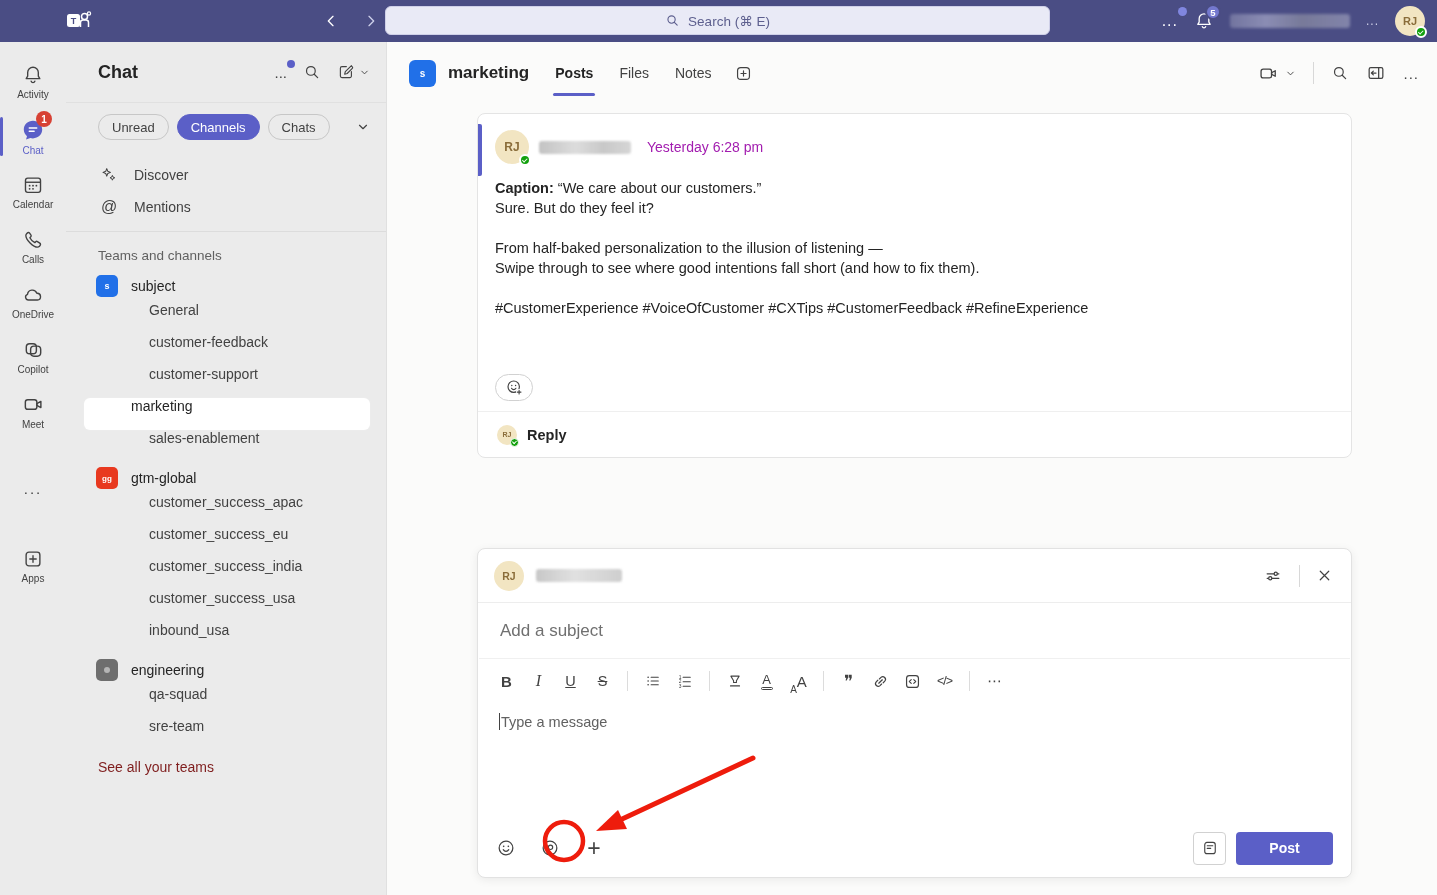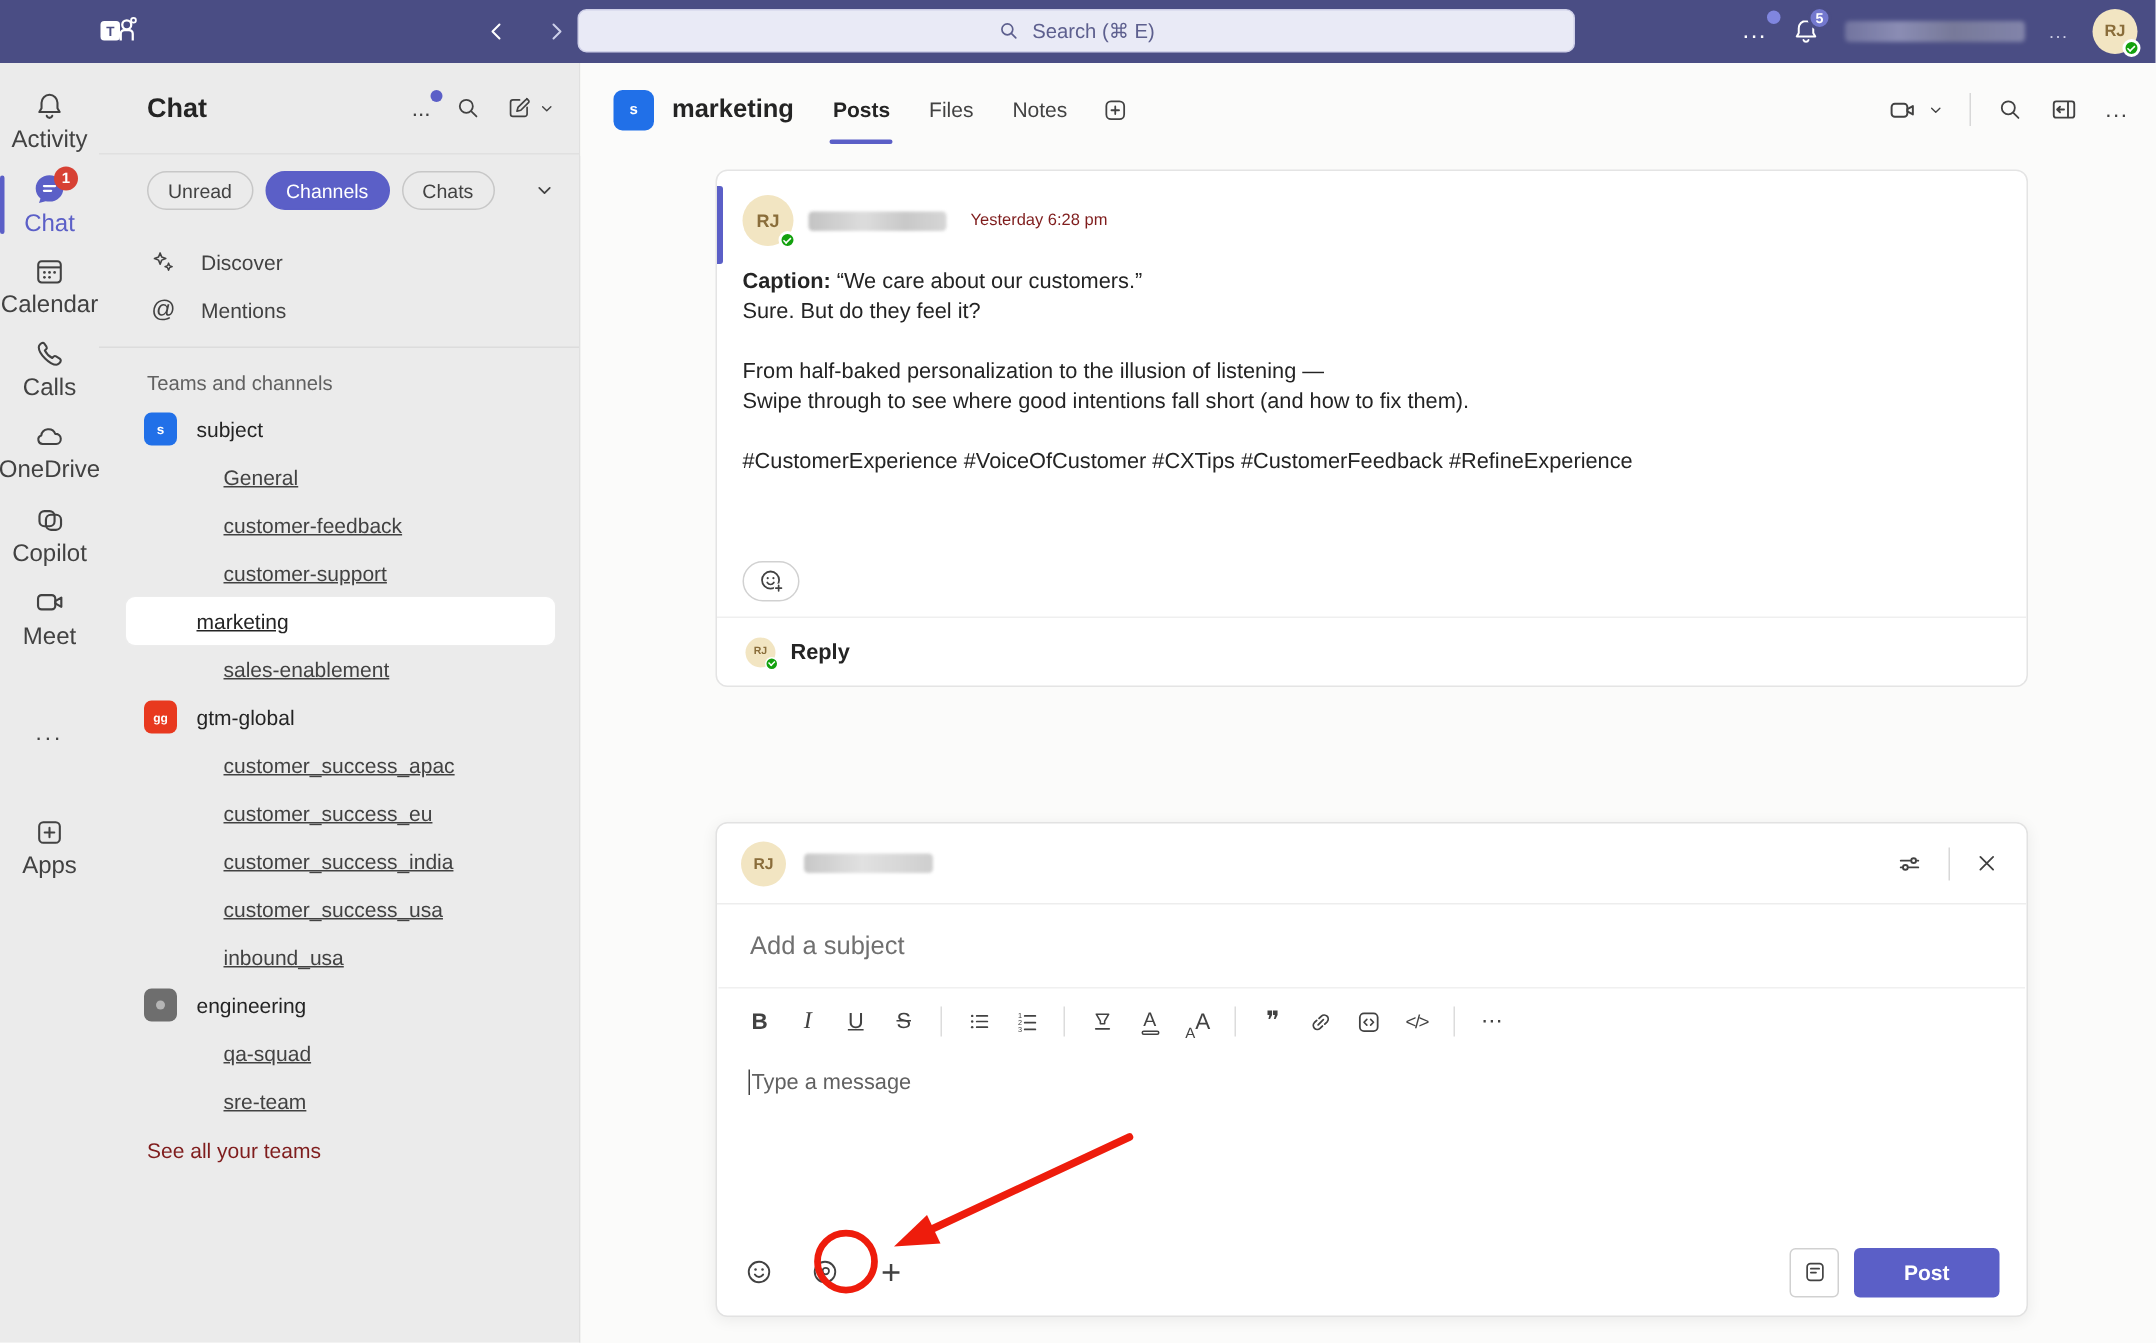--- a/index.html
+++ b/index.html
@@ -20,21 +20,21 @@
   .tb-bell .count { position:absolute; top:-7px; right:-7px; min-width:16px; height:16px; border-radius:9px; background:#7378ce; border:2px solid #4a4d84; color:#fff; font-size:9.5px; font-weight:bold; display:flex; align-items:center; justify-content:center; padding:0 2px; }
   .tb-blur { width:120px; height:14px; border-radius:3px; background:linear-gradient(90deg,#7c7ea6,#9b9dc0 30%,#83859f 60%,#9092b4); filter:blur(1.5px); opacity:.8; }
   .tb-mini-dots { color:#cfd0e8; font-size:12px; letter-spacing:1px; }
   .tb-avatar { position:relative; width:30px; height:30px; border-radius:50%; background:#f2e5c2; color:#8a6d3a; font-size:11px; font-weight:bold; display:flex; align-items:center; justify-content:center; }
   .presence { position:absolute; right:-2px; bottom:-2px; width:12px; height:12px; border-radius:50%; background:#13a10e; border:2px solid #fff; display:flex; align-items:center; justify-content:center; }
   .presence::after { content:""; width:4px; height:2px; border-left:1.4px solid #fff; border-bottom:1.4px solid #fff; transform:rotate(-45deg) translateY(-1px); }
 
   
   .rail { position:absolute; left:0; top:42px; bottom:0; width:66px; background:#ebebeb; display:flex; flex-direction:column; align-items:center; padding-top:12px; }
   .rail-item { position:relative; width:66px; height:55px; display:flex; flex-direction:column; align-items:center; justify-content:center; gap:3px; cursor:pointer; }
-  .rail-item .rlabel { font-size:16px; color:#424242;text-align:right; }
+  .rail-item .rlabel { font-size:10px; color:#424242;text-align:right; }
   .rail-item.active .rlabel { color:#5b5fc7; }
   .rail-item.active .indicator { position:absolute; left:0; top:8px; bottom:8px; width:3px; border-radius:2px; background:#5b5fc7; }
   .rail-badge { position:absolute; top:2px; left:36px; min-width:16px; height:16px; border-radius:9px; background:#d74134; color:#fff; font-size:10px; font-weight:bold; display:flex; align-items:center; justify-content:center; padding:0 3px; }
   .rail-gap { height:22px; }
   .rail-moredots { color:#424242; font-size:15px; letter-spacing:2px; }
 
   
   .sidebar { position:absolute; left:66px; top:42px; bottom:0; width:321px; background:#ebebeb; border-right:1px solid #e0e0e0; }
   .sb-header { height:61px; display:flex; align-items:center; padding:0 16px 0 32px; border-bottom:1px solid #e0e0e0; }
   .sb-title { font-size:18px; font-weight:bold; color:#242424; flex:1; }
@@ -49,21 +49,21 @@
   .sb-row { height:32px; display:flex; align-items:center; gap:14px; padding-left:32px; font-size:14px; color:#424242; cursor:pointer; }
   .sb-row .sb-ic { width:22px; display:flex; justify-content:center; }
   .sb-divider { height:1px; background:#dcdcdc; margin:8px 0 8px 0; }
   .sb-section { height:30px; display:flex; align-items:center; padding-left:32px; font-size:13.5px; color:#616161; }
   .team-row { height:32px; display:flex; align-items:center; gap:13px; padding-left:30px; font-size:14px; color:#242424; cursor:pointer; }
   .team-avatar { width:22px; height:22px; border-radius:5px; color:#fff; font-size:9px; font-weight:bold; display:flex; align-items:center; justify-content:center; }
   .team-avatar.blue { background:#2170e8; }
   .team-avatar.red { background:#e8391f; font-size:8px; }
   .team-avatar.gray { background:#6e6e6e; }
   .team-avatar.gray::after { content:""; width:6px; height:6px; border-radius:50%; background:#b5b5b5; }
-  .chan-row { height:32px; display:flex; align-items:center; padding-left:65px; font-size:14px; color:#424242; cursor:pointer; border-radius:6px; margin:0 16px 0 18px; padding-right:8px;text-decoration:underline; }
+  .chan-row { height:32px; display:flex; padding-left:65px; font-size:14px; color:#424242; cursor:pointer; border-radius:6px; margin:0 16px 0 18px; padding-right:8px; }
   .chan-row.selected { background:#fff; color:#242424; box-shadow:0 0 0 1px #ececec; }
   .chan-row.selected { padding-left:47px; }
   .see-all { height:34px; display:flex; align-items:center; padding-left:32px; font-size:14px; color:#7f1d1d; cursor:pointer; }
 
   
   .main { position:absolute; left:387px; top:42px; right:0; bottom:0; background:#fbfbfa; }
   .ch-header { position:absolute; left:0; right:0; top:0; height:62px; display:flex; align-items:center; padding:0 18px 0 22px; background:#fbfbfa; }
   .ch-avatar { width:27px; height:27px; border-radius:6px; background:#2170e8; color:#fff; font-size:10px; font-weight:bold; display:flex; align-items:center; justify-content:center; margin-right:12px; }
   .ch-title { font-size:17px; font-weight:bold; color:#242424; margin-right:26px; }
   .ch-tabs { display:flex; align-items:center; gap:26px; height:62px; }
@@ -74,21 +74,21 @@
   .ch-right { margin-left:auto; display:flex; align-items:center; gap:17px; }
   .vsep { width:1px; height:22px; background:#d8d8d8; }
   .ch-dots { color:#424242; font-size:15px; letter-spacing:1px; cursor:pointer; }
 
   
   .msg-card { position:absolute; left:90px; top:71px; width:875px; height:345px; background:#fff; border:1px solid #e4e4e4; border-radius:8px; }
   .unread-bar { position:absolute; left:0px; top:10px; width:3.5px; height:52px; border-radius:0 2px 2px 0; background:#5b5fc7; }
   .msg-head { display:flex; align-items:center; padding:16px 16px 0 17px; gap:10px; }
   .msg-avatar { position:relative; width:34px; height:34px; border-radius:50%; background:#f2e5c2; color:#8a6d3a; font-size:12px; font-weight:bold; display:flex; align-items:center; justify-content:center; }
   .msg-blur { width:92px; height:13px; border-radius:3px; background:linear-gradient(90deg,#bdbdbd,#d9d9d9 40%,#c3c3c3 70%,#d2d2d2); filter:blur(1.2px); opacity:.9; }
-  .msg-time { font-size:11px; color:#7f1d1d; margin-left:6px; }
+  .msg-time { font-size:14px; color:#a21caf; margin-left:6px; }
   .msg-body { padding:14px 20px 0 17px; font-size:14.5px; line-height:20px; color:#242424; }
   .msg-body p { margin-bottom:20px; }
   .msg-body p.tight { margin-bottom:0; }
   .reaction-pill { position:absolute; left:17px; top:260px; width:38px; height:27px; border:1px solid #d1d1d1; border-radius:14px; background:#fff; display:flex; align-items:center; justify-content:center; cursor:pointer; }
   .msg-sep { position:absolute; left:0; right:0; top:297px; height:1px; background:#efefef; }
   .reply-row { position:absolute; left:0; right:0; top:298px; bottom:0; display:flex; align-items:center; padding-left:19px; gap:10px; cursor:pointer; }
   .reply-avatar { position:relative; width:20px; height:20px; border-radius:50%; background:#f2e5c2; color:#8a6d3a; font-size:7px; font-weight:bold; display:flex; align-items:center; justify-content:center; }
   .reply-avatar .presence { width:9px; height:9px; border-width:1.5px; right:-2px; bottom:-2px; }
   .reply-avatar .presence::after { width:3px; height:1.5px; }
   .reply-label { font-size:14.5px; font-weight:bold; color:#242424; }

